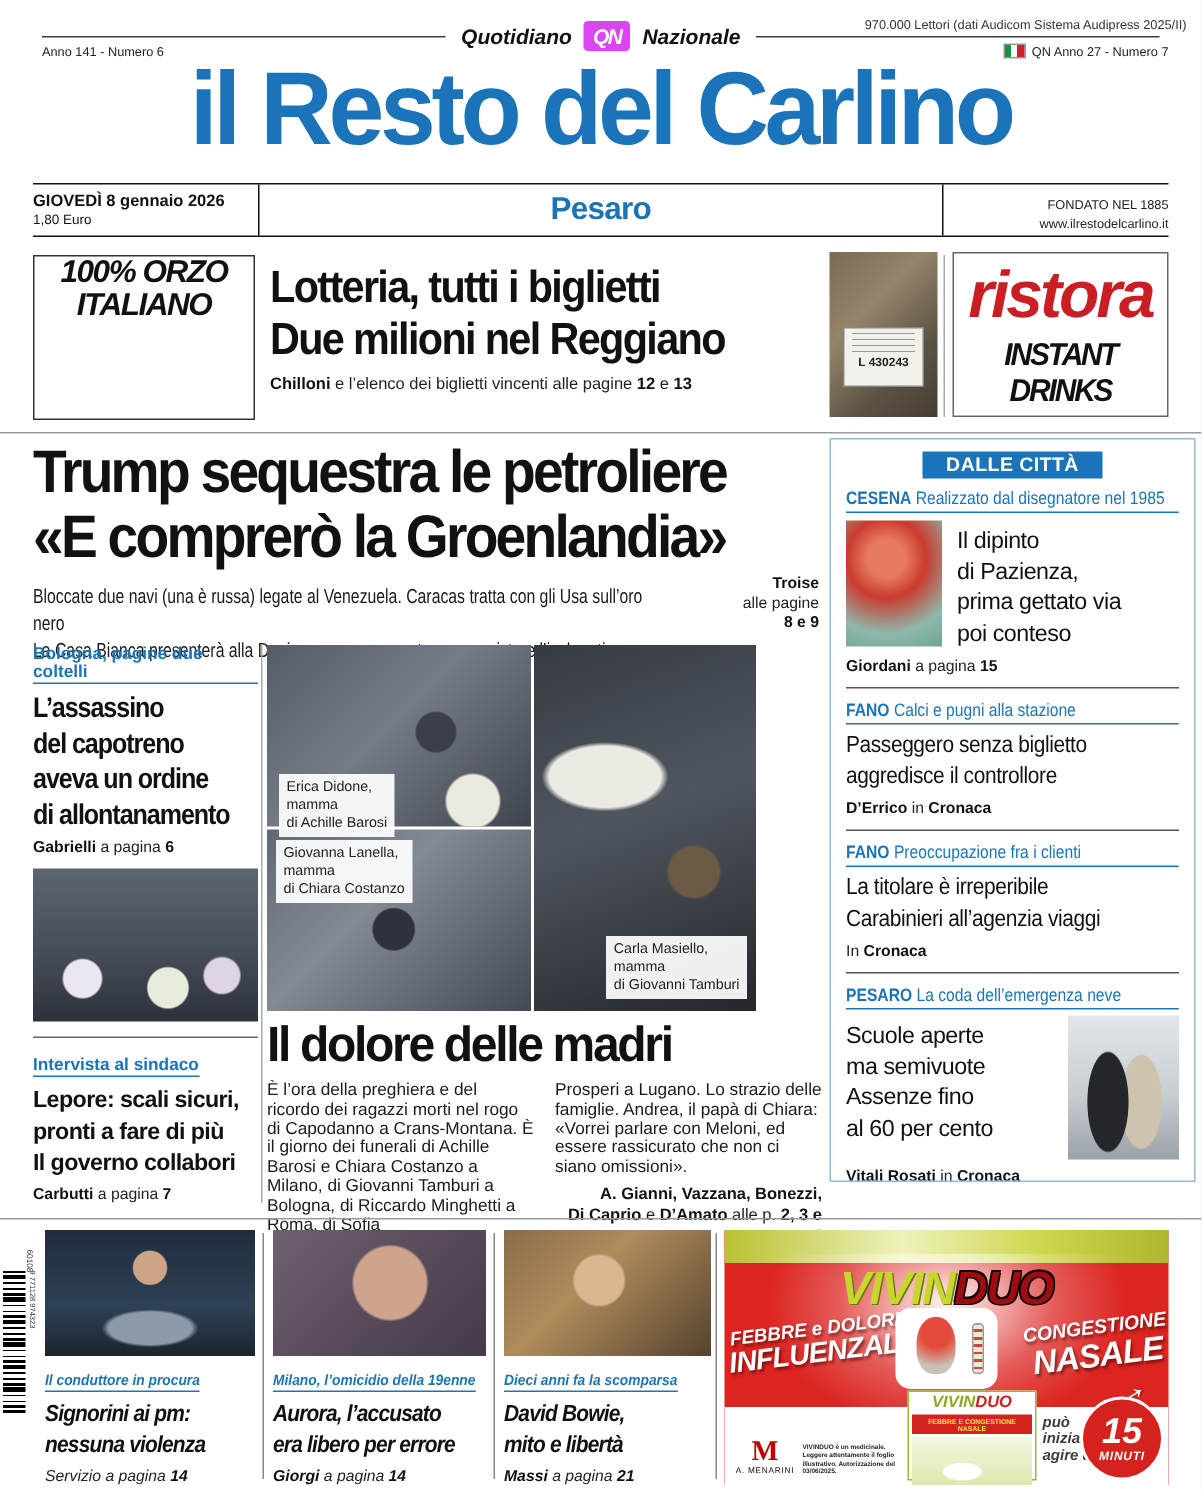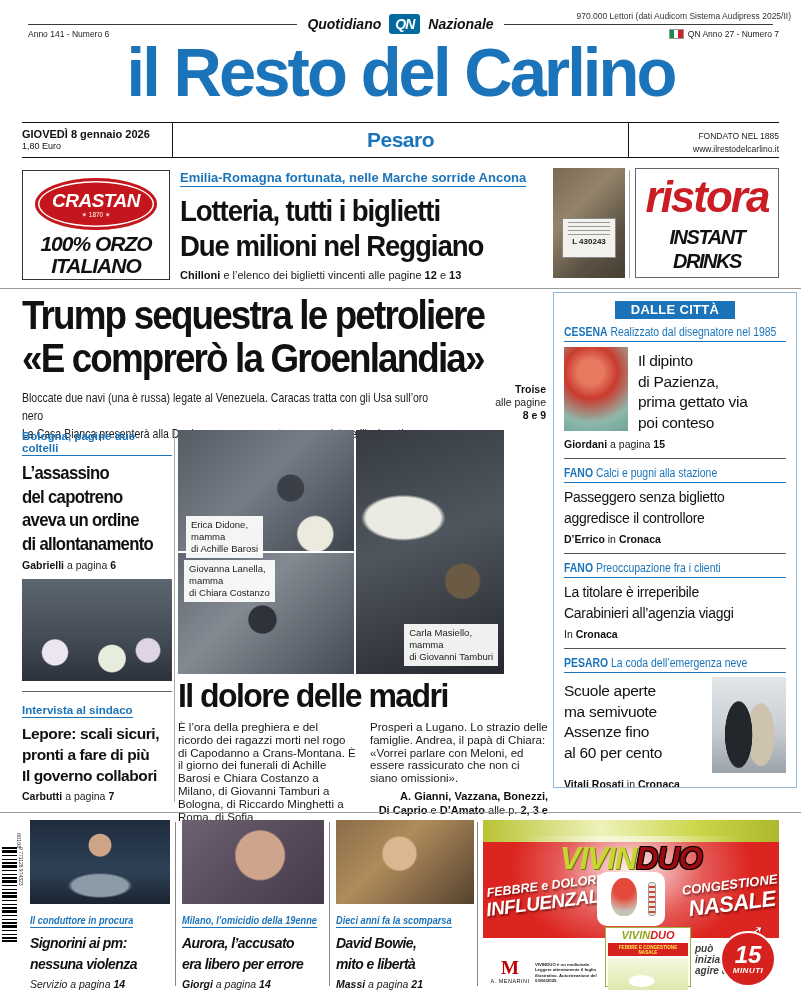--- a/index.html
+++ b/index.html
@@ -9,21 +9,21 @@
   .pre{white-space:pre-line;}
   .bn{font-weight:bold;color:#111;}
   .sxl{transform-origin:left top;}
 
   
   .readers{top:11px;right:10px;font-size:8.5px;color:#333;}
   .qnrow{top:14px;left:28px;right:28px;display:flex;align-items:center;gap:10px;}
   .qnrule{flex:1;border-top:1.5px solid #3a3a3a;}
   .qnbrand{display:flex;align-items:center;gap:8px;}
   .qnword{font-size:14px;font-weight:bold;font-style:italic;color:#111;}
-  .qnlogo{background:#0369a1;color:#fff;font-weight:bold;font-style:italic;font-size:14px;
+  .qnlogo{background:#d946ef;color:#fff;font-weight:bold;font-style:italic;font-size:14px;
           padding:2px 6px;border-radius:3px;letter-spacing:-1px;}
   .issueL{top:29px;left:28px;font-size:8.5px;color:#222;}
   .issueR{top:29px;right:22px;font-size:8.5px;color:#222;display:flex;align-items:center;gap:4px;}
   .flag{display:inline-flex;width:13px;height:8px;border:0.5px solid #999;}
   .flag i{flex:1;}
   .flag .g{background:#119144;} .flag .w{background:#fff;} .flag .r{background:#cd212a;}
   .masthead{top:32px;left:0;right:0;text-align:center;font-size:69px;line-height:1.2;
             font-weight:bold;color:#1b74ba;letter-spacing:-3px;transform:scaleX(.97);}
 
   .dateline{top:122px;left:22px;right:22px;height:36px;border-top:1.5px solid #111;
@@ -245,30 +245,25 @@
     <div class="dl-center">
       <span class="dl-edition">Pesaro</span>
     </div>
     <div class="dl-right">
       <div>FONDATO NEL 1885</div>
       <div>www.ilrestodelcarlino.it</div>
     </div>
   </div>
 
   <div class="abs crastan">
-    <div class="cr-oval">
-      <div class="cr-name">CRASTAN</div>
-      <div class="cr-year">✶ 1870 ✶</div>
-    </div>
     <div class="cr-line">100% ORZO</div>
     <div class="cr-line">ITALIANO</div>
   </div>
 
   <div class="abs lotteria">
-    <span class="kicker">Emilia-Romagna fortunata, nelle Marche sorride Ancona</span>
     <div class="lot-h pre sxl">Lotteria, tutti i biglietti
 Due milioni nel Reggiano</div>
     <div class="lot-by">
       <span class="bn">Chilloni</span><span> e l’elenco dei biglietti vincenti alle pagine </span><span class="bn">12</span><span> e </span><span class="bn">13</span>
     </div>
   </div>
 
   <div class="abs lotphoto">
     <div class="sign">
       <div class="sign-lines"></div>

